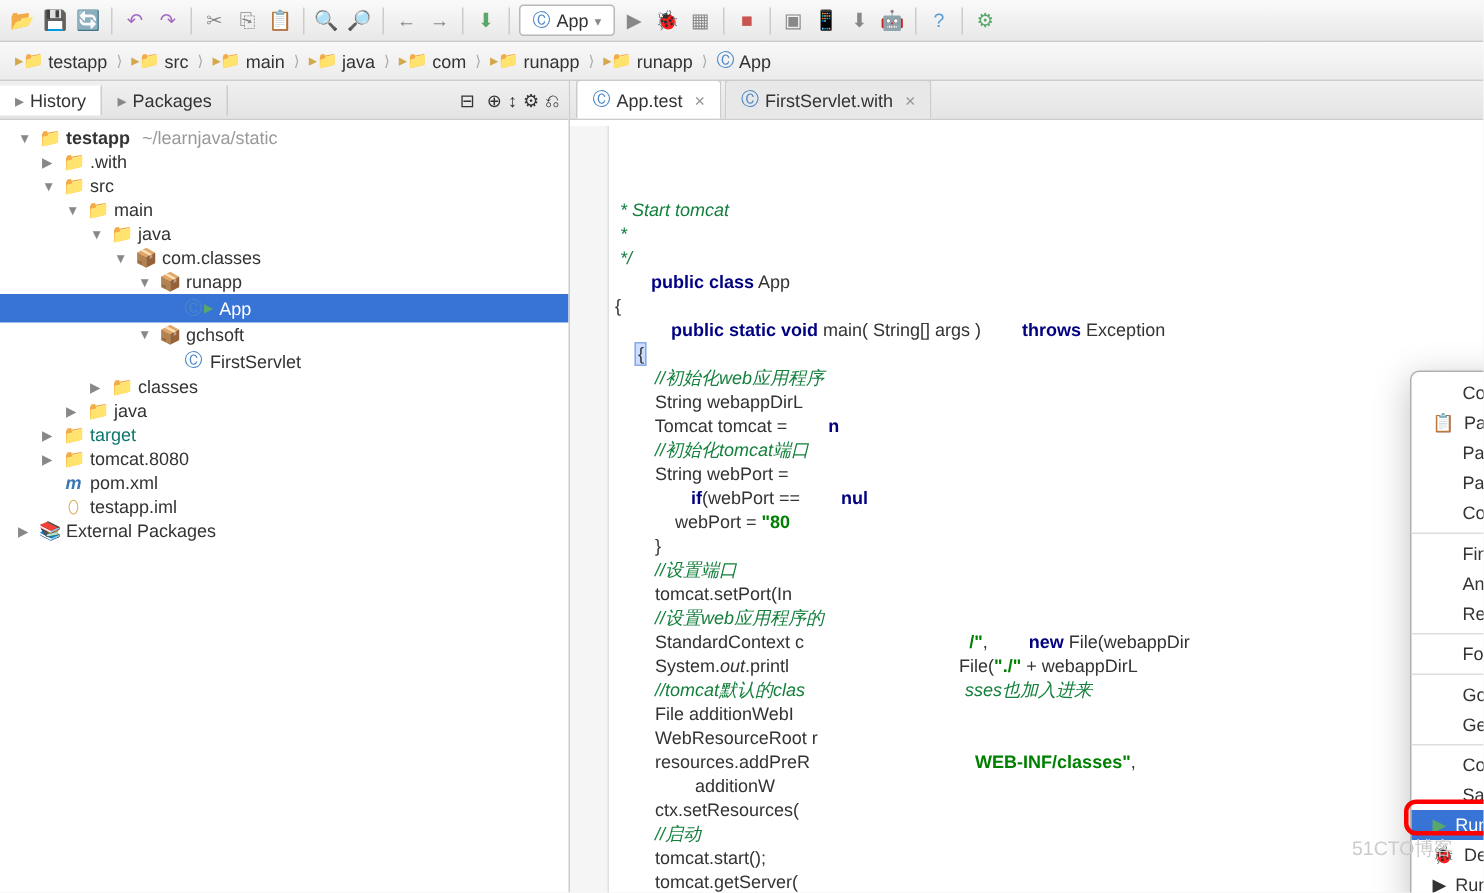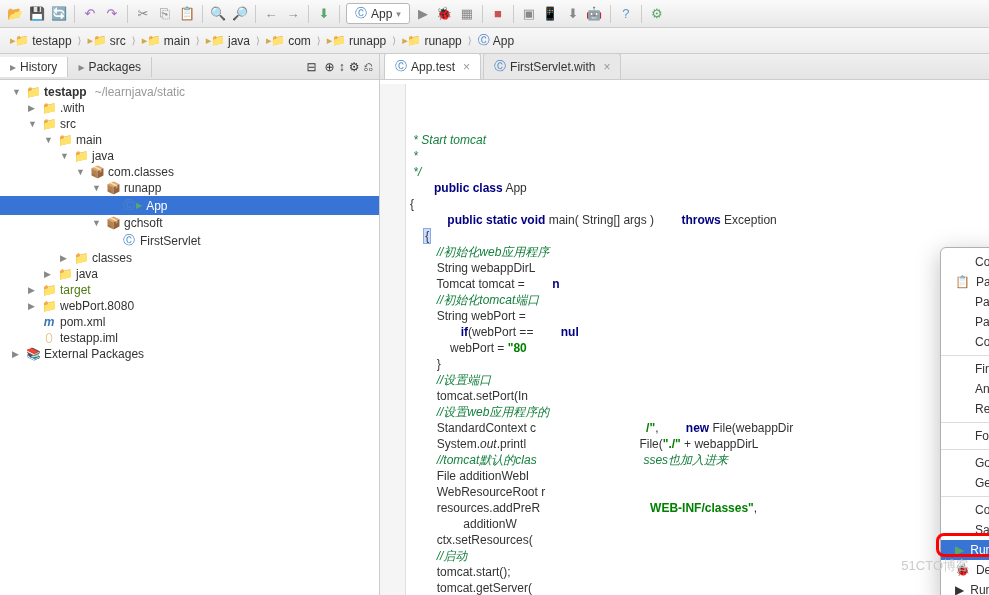--- a/index.html
+++ b/index.html
@@ -223,27 +223,27 @@
         <div class="tree-node">
           <span class="indent" style="width:32px"></span>
           <span class="arrow">▶</span>
           <span class="node-icon" style=";">📁</span>
           <span style=";">java</span>
         </div>
         <div class="tree-node">
           <span class="indent" style="width:16px"></span>
           <span class="arrow">▶</span>
           <span class="node-icon" style=";">📁</span>
-          <span style="color:#4d7c0f;">target</span>
-        </div>
-        <div class="tree-node">
-          <span class="indent" style="width:16px"></span>
-          <span class="arrow">▶</span>
-          <span class="node-icon" style=";">📁</span>
-          <span style=";">webPort.8080</span>
+          <span style="color:#0f766e;">target</span>
+        </div>
+        <div class="tree-node">
+          <span class="indent" style="width:16px"></span>
+          <span class="arrow">▶</span>
+          <span class="node-icon" style=";">📁</span>
+          <span style=";">tomcat.8080</span>
         </div>
         <div class="tree-node">
           <span class="indent" style="width:16px"></span>
           <span class="arrow"></span>
           <span class="node-icon" style="color:#3a76b2;font-style:italic;font-weight:bold">m</span>
           <span style=";">pom.xml</span>
         </div>
         <div class="tree-node">
           <span class="indent" style="width:16px"></span>
           <span class="arrow"></span>

